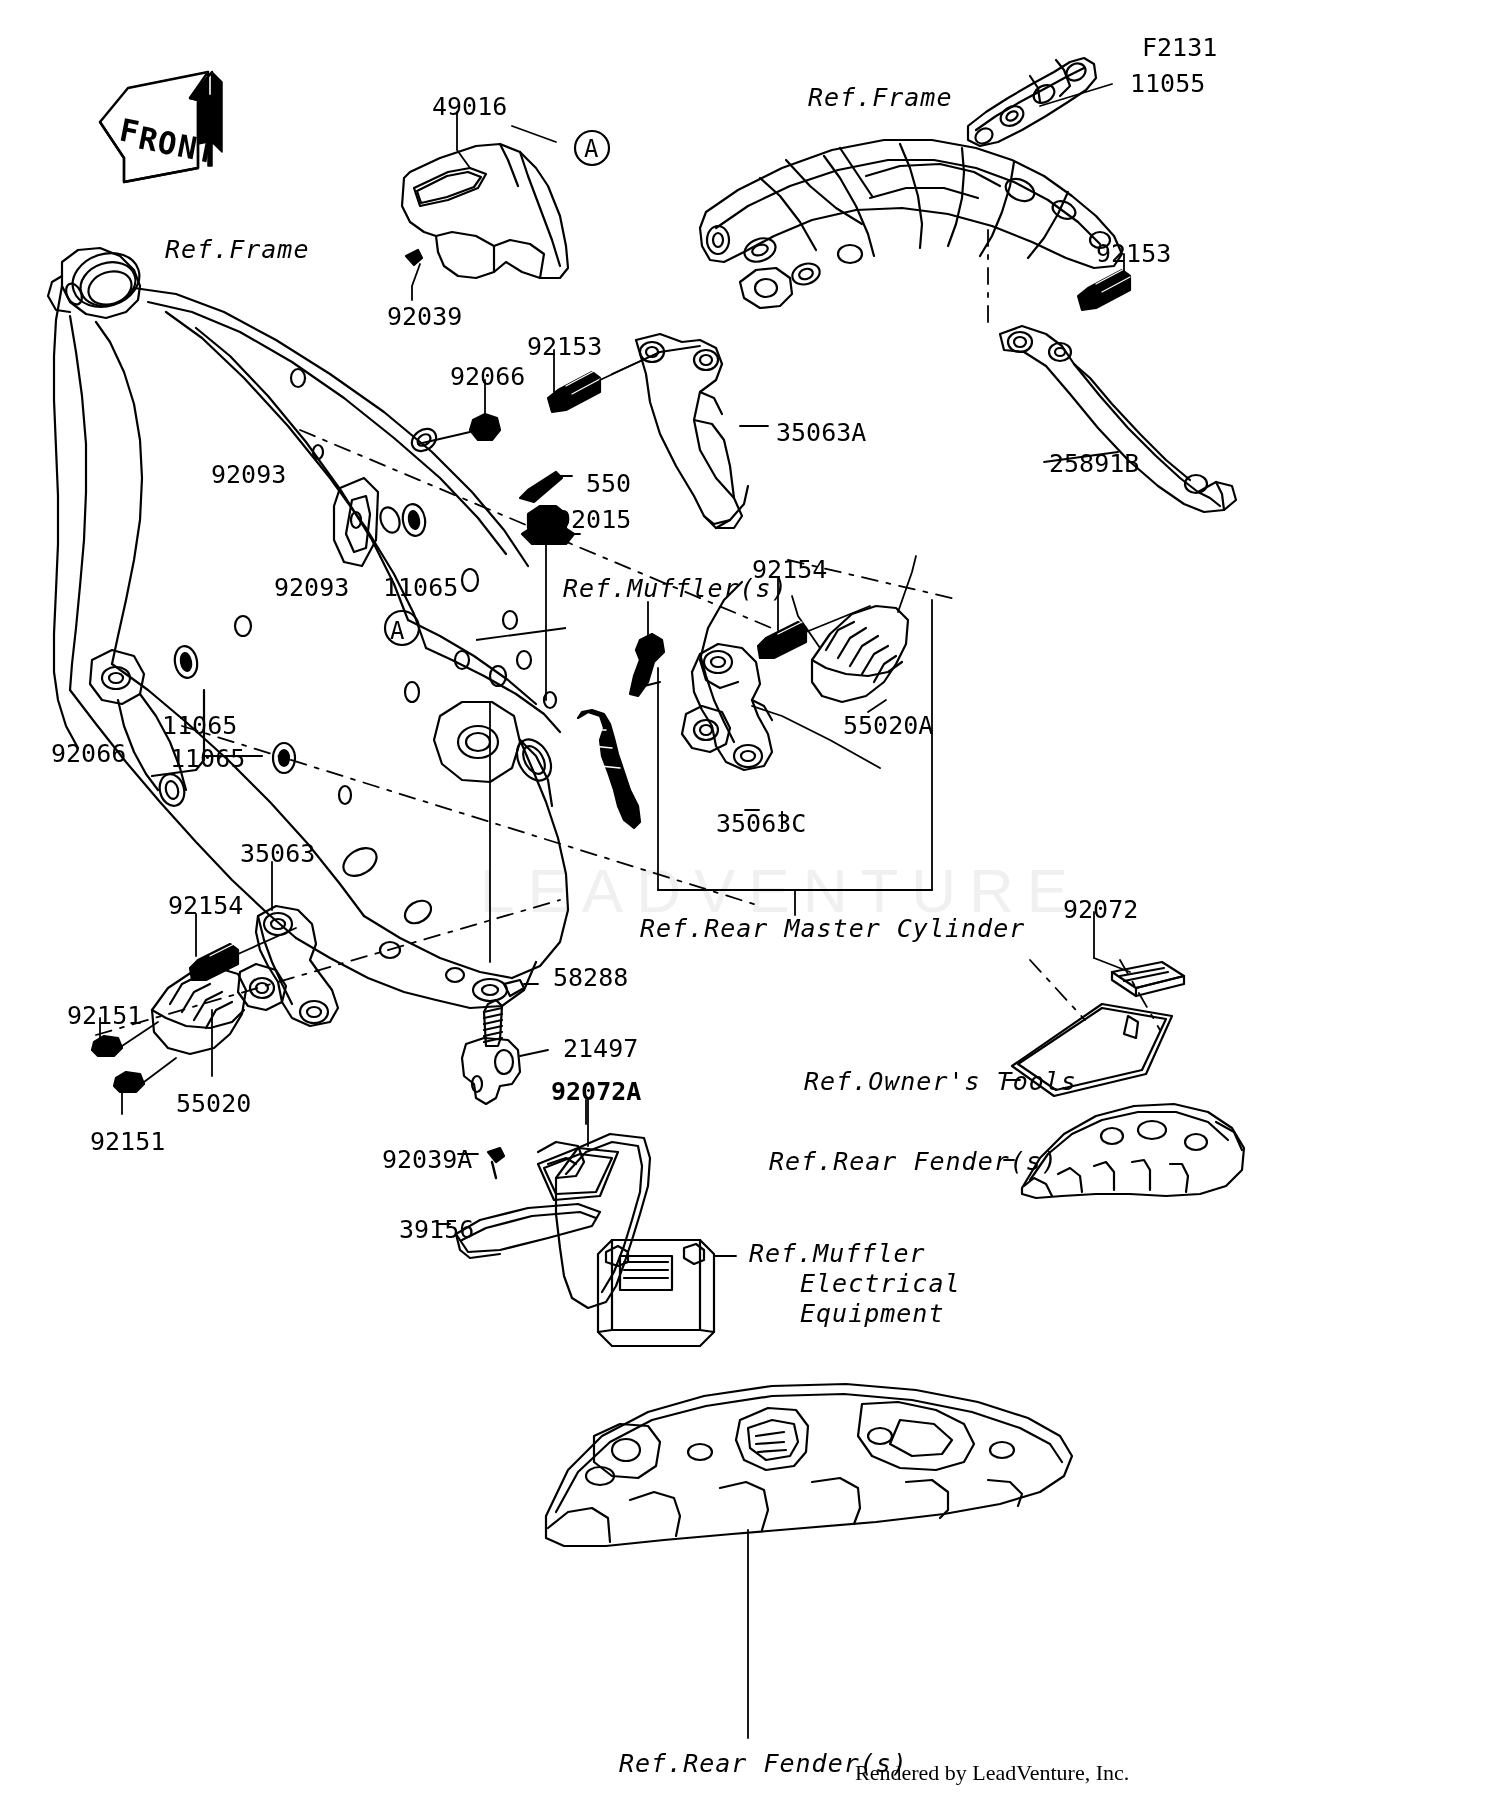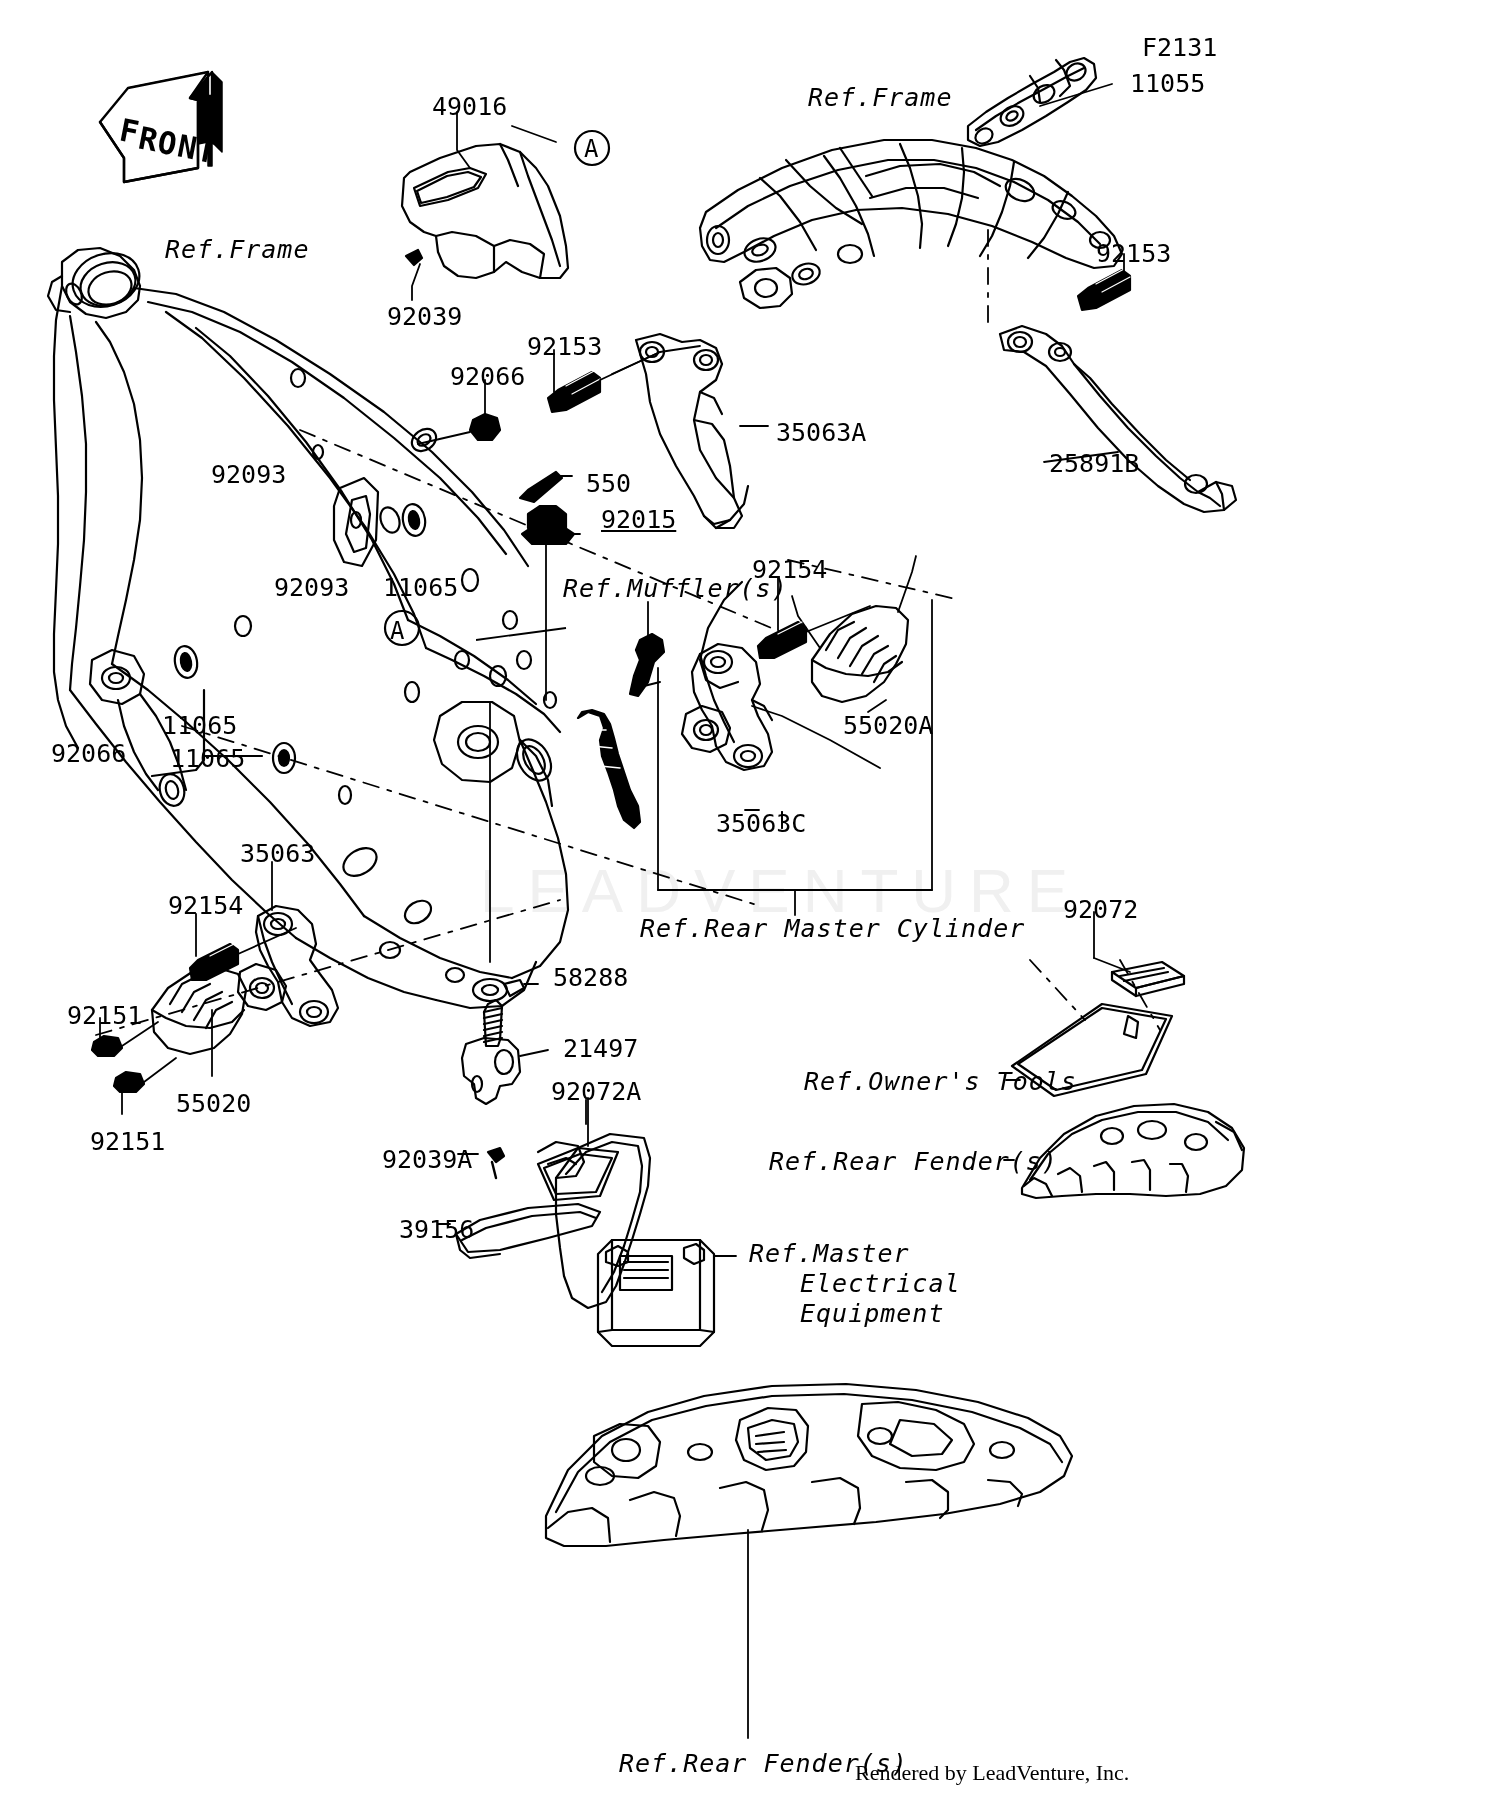--- a/index.html
+++ b/index.html
@@ -570,21 +570,21 @@
   <div class="lbl ref" style="left:808px; top:84px;">Ref.Frame</div>
 
   <div class="lbl ref" style="left:563px; top:575px;">Ref.Muffler(s)</div>
 
   <div class="lbl ref" style="left:640px; top:915px;">Ref.Rear Master Cylinder</div>
 
   <div class="lbl ref" style="left:804px; top:1068px;">Ref.Owner's Tools</div>
 
   <div class="lbl ref" style="left:769px; top:1148px;">Ref.Rear Fender(s)</div>
 
-  <div class="lbl ref" style="left:749px; top:1240px;">Ref.Master</div>
+  <div class="lbl ref" style="left:749px; top:1240px;">Ref.Muffler</div>
   <div class="lbl ref" style="left:800px; top:1270px;">Electrical</div>
   <div class="lbl ref" style="left:800px; top:1300px;">Equipment</div>
 
   <div class="lbl ref" style="left:619px; top:1750px;">Ref.Rear Fender(s)</div>
 
   <div class="footer" style="left:855px; top:1760px;">Rendered by LeadVenture, Inc.</div>
 
   <div class="lbl" style="left:584px; top:136px; font-size:24px;">A</div>
   <div class="lbl" style="left:390px; top:618px; font-size:24px;">A</div>
   <svg style="position:absolute; left:382px; top:608px; width:40px; height:40px;">
@@ -598,35 +598,35 @@
       <div class="lbl" style="left: 432px; top: 93px;">49016</div>
       <div class="lbl" style="left: 1130px; top: 70px;">11055</div>
       <div class="lbl" style="left: 1096px; top: 240px;">92153</div>
       <div class="lbl" style="left: 387px; top: 303px;">92039</div>
       <div class="lbl" style="left: 527px; top: 333px;">92153</div>
       <div class="lbl" style="left: 450px; top: 363px;">92066</div>
       <div class="lbl" style="left: 776px; top: 419px;">35063A</div>
       <div class="lbl" style="left: 1049px; top: 450px;">25891B</div>
       <div class="lbl" style="left: 211px; top: 461px;">92093</div>
       <div class="lbl" style="left: 586px; top: 470px;">550</div>
-      <div class="lbl" style="left: 601px; top: 506px; text-decoration: underline;">92015</div>
+      <div class="lbl" style="left: 556px; top: 506px;">92015</div>
       <div class="lbl" style="left: 274px; top: 574px;">92093</div>
       <div class="lbl" style="left: 383px; top: 574px;">11065</div>
       <div class="lbl" style="left: 752px; top: 556px;">92154</div>
       <div class="lbl" style="left: 843px; top: 712px;">55020A</div>
       <div class="lbl" style="left: 51px; top: 740px;">92066</div>
       <div class="lbl" style="left: 162px; top: 712px;">11065</div>
       <div class="lbl" style="left: 170px; top: 745px;">11065</div>
       <div class="lbl" style="left: 716px; top: 810px;">35063C</div>
       <div class="lbl" style="left: 240px; top: 840px;">35063</div>
       <div class="lbl" style="left: 168px; top: 892px;">92154</div>
       <div class="lbl" style="left: 1063px; top: 896px;">92072</div>
       <div class="lbl" style="left: 67px; top: 1002px;">92151</div>
       <div class="lbl" style="left: 553px; top: 964px;">58288</div>
       <div class="lbl" style="left: 563px; top: 1035px;">21497</div>
       <div class="lbl" style="left: 176px; top: 1090px;">55020</div>
-      <div class="lbl" style="left: 551px; top: 1078px;">92072A</div>
+      <div class="lbl" style="left: 551px; top: 1078px; font-weight: bold;">92072A</div>
       <div class="lbl" style="left: 90px; top: 1128px;">92151</div>
       <div class="lbl" style="left: 382px; top: 1146px;">92039A</div>
       <div class="lbl" style="left: 399px; top: 1216px;">39156</div>
     </div>
 
 </div>
 
 </body></html>

